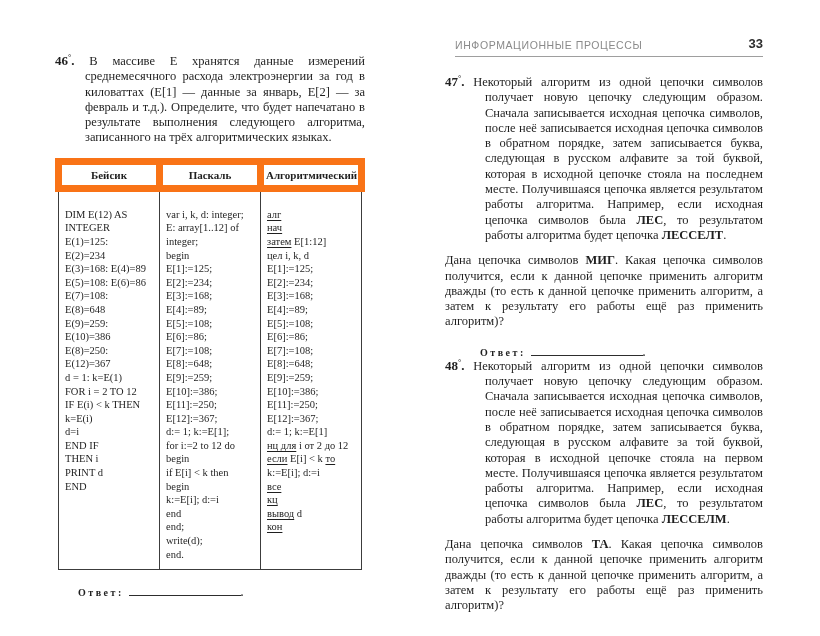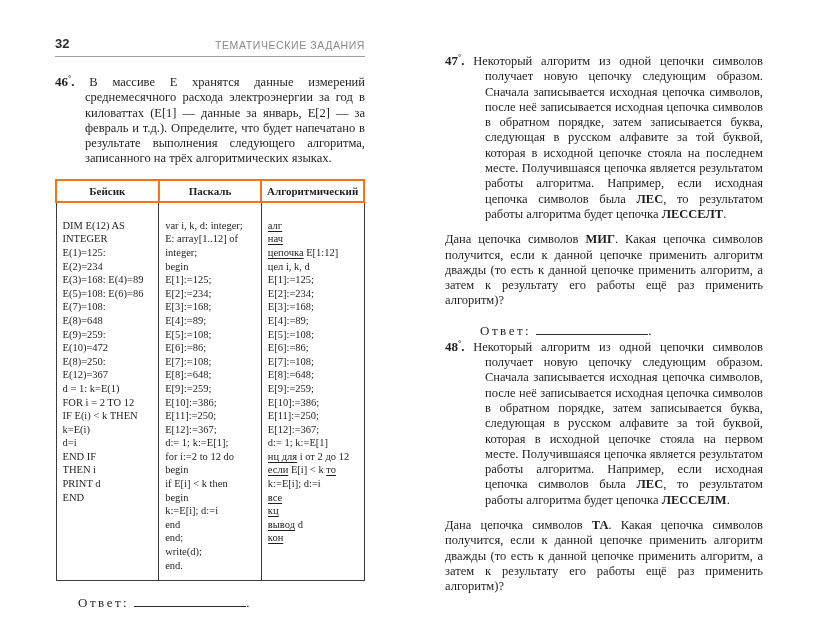--- a/index.html
+++ b/index.html
@@ -28,49 +28,45 @@
   .hang-r { text-indent:-40px; padding-left:40px; }
   .task-label { font-weight:bold; font-size:13px; }
   .task-label sup { font-size:8px; line-height:0; }
   .task-label .dot { font-weight:bold; }
   .para2 { margin-top:10px; text-indent:0; }
 
   .rich span.b { font-weight:bold; }
 
   .code-table { width:100%; border-collapse:collapse; margin-top:12px; table-layout:fixed; }
   .code-table th {
-    border:2px solid #f97316; font-size:11px; font-weight:bold;
+    border:7px solid #f97316; font-size:11px; font-weight:bold;
     text-align:center; padding:4px 2px; background:#ffffff;
   }
   .code-table td {
     border:1px solid #3c3c3c; vertical-align:top; padding:16px 4px 8px 6px;
   }
   .code { font-size:10.5px; line-height:13.6px; }
   .code-line { white-space:nowrap; overflow:hidden; }
   .code-line span.u { text-decoration:underline; text-underline-offset:1.5px; }
 
-  .answer-line { margin-top:13px; font-size:13px; }
+  .answer-line { margin-top:13px; font-size:10px;font-weight:bold; }
   .page-left  .answer-line { margin-left:23px; }
   .page-right .answer-line { margin-left:35px; }
   .answer-label { letter-spacing:2.5px; }
   .answer-blank {
     display:inline-block; width:112px; height:12px; margin-left:5px;
     border-bottom:1px solid #2d2d2d; vertical-align:baseline;
   }
 </style>
 </head>
 <body>
 
 <div class="screen">
 
   <div class="page-col page-left">
-    <div class="run-head">
-      <span class="run-num">32</span>
-      <span class="run-title">ТЕМАТИЧЕСКИЕ ЗАДАНИЯ</span>
-    </div>
 
     <div class="task-block">
       <div class="para hang-l">
         <span class="task-label"><span>46</span><sup>°</sup><span class="dot">.</span>
         </span>
         <span>В массиве E хранятся данные измерений среднемесячного расхода электроэнергии за год в киловаттах (E[1] — данные за январь, E[2] — за февраль и т.д.). Определите, что будет напечатано в результате выполнения следующего алгоритма, записанного на трёх алгоритмических языках.</span>
       </div>
 
       <table class="code-table">
         <thead>
@@ -86,21 +82,21 @@
               <div class="code">
                   <div class="code-line">DIM E(12) AS</div>
                   <div class="code-line">INTEGER</div>
                   <div class="code-line">E(1)=125:</div>
                   <div class="code-line">E(2)=234</div>
                   <div class="code-line">E(3)=168: E(4)=89</div>
                   <div class="code-line">E(5)=108: E(6)=86</div>
                   <div class="code-line">E(7)=108:</div>
                   <div class="code-line">E(8)=648</div>
                   <div class="code-line">E(9)=259:</div>
-                  <div class="code-line">E(10)=472</div>
+                  <div class="code-line">E(10)=386</div>
                   <div class="code-line">E(8)=250:</div>
                   <div class="code-line">E(12)=367</div>
                   <div class="code-line">d = 1: k=E(1)</div>
                   <div class="code-line">FOR i = 2 TO 12</div>
                   <div class="code-line">IF E(i) &lt; k THEN</div>
                   <div class="code-line">k=E(i)</div>
                   <div class="code-line">d=i</div>
                   <div class="code-line">END IF</div>
                   <div class="code-line">THEN i</div>
                   <div class="code-line">PRINT d</div>
@@ -134,21 +130,21 @@
                   <div class="code-line">end</div>
                   <div class="code-line">end;</div>
                   <div class="code-line">write(d);</div>
                   <div class="code-line">end.</div>
                 </div>
             </td>
             <td>
               <div class="code">
                   <div class="code-line"><span class="u">алг</span></div>
                   <div class="code-line"><span class="u">нач</span></div>
-                  <div class="code-line"><span class="u">цепочка</span><span> E[1:12]</span></div>
+                  <div class="code-line"><span class="u">затем</span><span> E[1:12]</span></div>
                   <div class="code-line"><span>цел i, k, d</span></div>
                   <div class="code-line"><span>E[1]:=125;</span></div>
                   <div class="code-line"><span>E[2]:=234;</span></div>
                   <div class="code-line"><span>E[3]:=168;</span></div>
                   <div class="code-line"><span>E[4]:=89;</span></div>
                   <div class="code-line"><span>E[5]:=108;</span></div>
                   <div class="code-line"><span>E[6]:=86;</span></div>
                   <div class="code-line"><span>E[7]:=108;</span></div>
                   <div class="code-line"><span>E[8]:=648;</span></div>
                   <div class="code-line"><span>E[9]:=259;</span></div>
@@ -169,20 +165,24 @@
         </tbody>
       </table>
 
       <div class="answer-line">
         <span class="answer-label">Ответ:</span><span class="answer-blank"></span><span>.</span>
       </div>
     </div>
   </div>
 
   <div class="page-col page-right">
+    <div class="run-head">
+      <span class="run-title">ИНФОРМАЦИОННЫЕ ПРОЦЕССЫ</span>
+      <span class="run-num">33</span>
+    </div>
 
     <div class="task-block">
       <div class="para hang-r">
         <span class="task-label"><span>47</span><sup>°</sup><span class="dot">.</span>
         </span>
         <span class="rich"><span>Некоторый алгоритм из одной цепочки символов получает новую цепочку следующим образом. Сначала записывается исходная цепочка символов, после неё записывается исходная цепочка символов в обратном порядке, затем записывается буква, следующая в русском алфавите за той буквой, которая в исходной цепочке стояла на последнем месте. Получившаяся цепочка является результатом работы алгоритма. Например, если исходная цепочка символов была </span><span class="b">ЛЕС</span><span>, то результатом работы алгоритма будет цепочка </span><span class="b">ЛЕССЕЛТ</span><span>.</span></span>
       </div>
       <div class="para para2 rich"><span>Дана цепочка символов </span><span class="b">МИГ</span><span>. Какая цепочка символов получится, если к данной цепочке применить алгоритм дважды (то есть к данной цепочке применить алгоритм, а затем к результату его работы ещё раз применить алгоритм)?</span></div>
       <div class="answer-line">
         <span class="answer-label">Ответ:</span><span class="answer-blank"></span><span>.</span>

